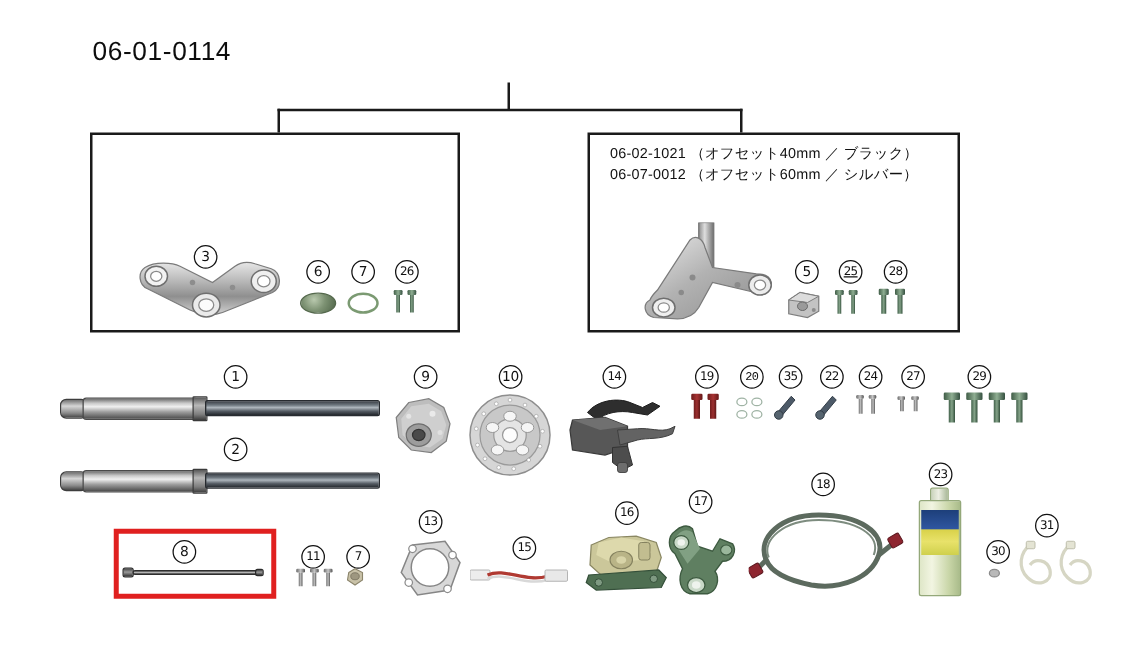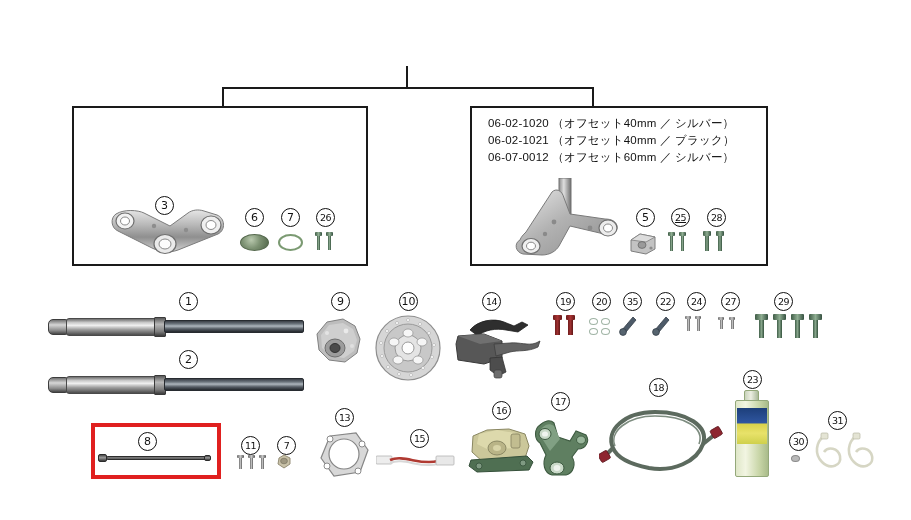--- a/index.html
+++ b/index.html
@@ -195,20 +195,21 @@
   
   .wire-svg { position: absolute; }
   
   .hose-svg { position: absolute; }
 </style>
 </head>
 <body>
 
 <div id="page">
 
+  <div class="kit-code">06-01-0114</div>
 
 
   <div class="ln" style="left:406px; top:66px; width:2px; height:22px;"></div>
   <div class="ln" style="left:222px; top:87px; width:372px; height:2px;"></div>
   <div class="ln" style="left:222px; top:87px; width:2px; height:20px;"></div>
   <div class="ln" style="left:592px; top:87px; width:2px; height:20px;"></div>
 
   <div class="groupbox" style="left:72px; top:106px; width:296px; height:160px;"></div>
 
 
@@ -245,21 +246,20 @@
     <div class="bolt-shank g-shank" style="left:2px; top:4px; width:3px; height:14px;"></div>
   </div>
   <div class="bolt" style="left:326px; top:232px;">
     <div class="bolt-head g-head" style="left:0; top:0; width:7px; height:4px;"></div>
     <div class="bolt-shank g-shank" style="left:2px; top:4px; width:3px; height:14px;"></div>
   </div>
 
   <div class="groupbox" style="left:470px; top:106px; width:298px; height:160px;"></div>
 
   <div class="code-block" style="left:488px; top:115px;">
-    <div>06-02-1020 （オフセット40mm ／ シルバー）</div>
     <div>06-02-1021 （オフセット40mm ／ ブラック）</div>
     <div>06-07-0012 （オフセット60mm ／ シルバー）</div>
   </div>
 
   <div class="callout" style="left:548px; top:198px;">4</div>
   <svg class="clamp-svg" style="left:512px; top:178px;" width="112" height="78" viewBox="0 0 112 78">
     <defs>
       <linearGradient id="gMetal2" x1="0" y1="0" x2="1" y2="1">
         <stop offset="0%" stop-color="#e8e8e8"></stop>
         <stop offset="45%" stop-color="#b2b2b2"></stop>
@@ -380,21 +380,21 @@
   <div class="callout wide" style="left:556px; top:292px;">19</div>
   <div class="bolt" style="left:553px; top:315px;">
     <div class="bolt-head r-head" style="left:0; top:0; width:9px; height:5px;"></div>
     <div class="bolt-shank r-shank" style="left:2px; top:5px; width:5px; height:15px;"></div>
   </div>
   <div class="bolt" style="left:566px; top:315px;">
     <div class="bolt-head r-head" style="left:0; top:0; width:9px; height:5px;"></div>
     <div class="bolt-shank r-shank" style="left:2px; top:5px; width:5px; height:15px;"></div>
   </div>
 
-  <div class="callout wide" style="left:592px; top:292px;">20</div>
+  <div class="callout wide" style="left:592px; top:292px;font-family:Liberation Mono, monospace;">20</div>
   <div class="o-ring ring-small" style="left:589px; top:318px; width:9px; height:7px;"></div>
   <div class="o-ring ring-small" style="left:601px; top:318px; width:9px; height:7px;"></div>
   <div class="o-ring ring-small" style="left:589px; top:328px; width:9px; height:7px;"></div>
   <div class="o-ring ring-small" style="left:601px; top:328px; width:9px; height:7px;"></div>
 
   <div class="callout wide" style="left:623px; top:292px;">35</div>
   <svg class="part" style="left:619px; top:315px;" width="20" height="22" viewBox="0 0 20 22">
     <path d="M14,2 L17,5 L7,17 L4,19 L3,15 Z" fill="#4d5a68" stroke="#333d47" stroke-width="0.8"></path>
     <circle cx="4" cy="17" r="3.4" fill="#56646f" stroke="#333d47" stroke-width="0.8"></circle>
   </svg>

